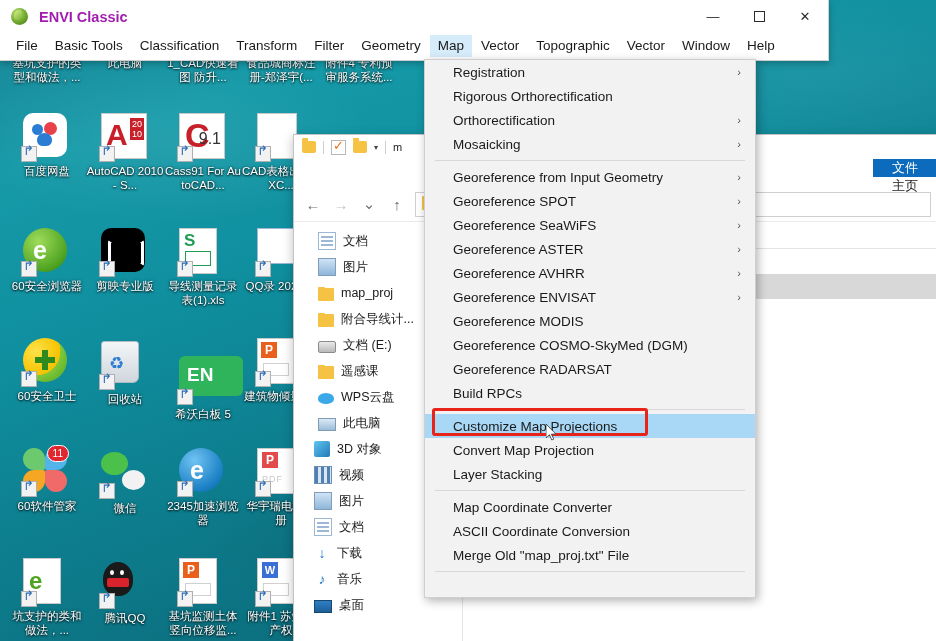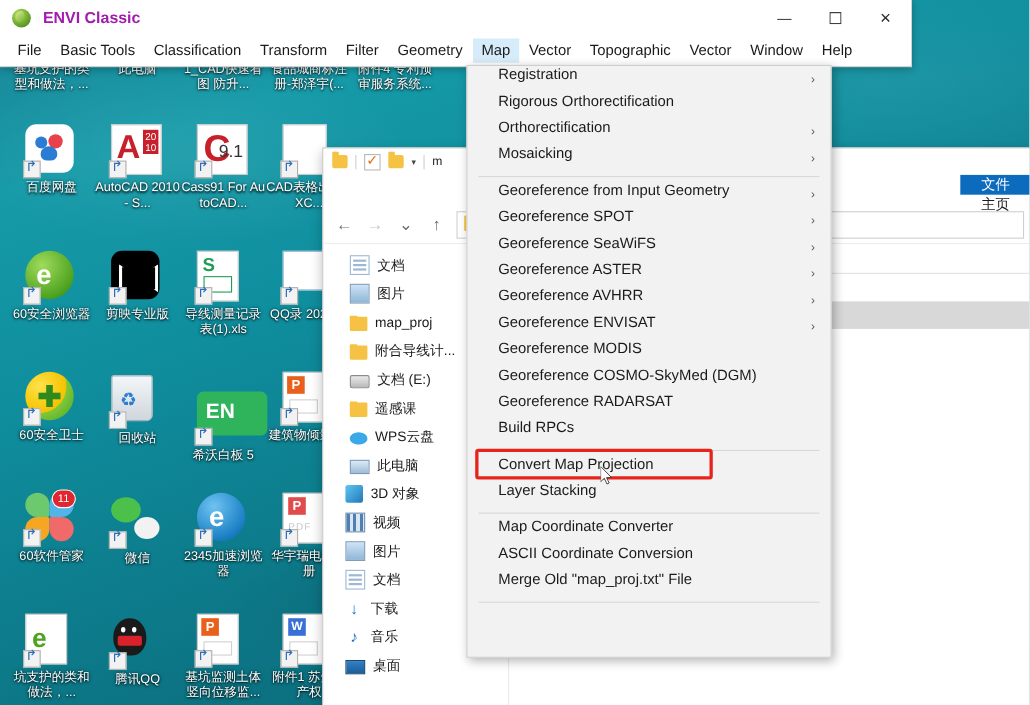--- a/index.html
+++ b/index.html
@@ -80,21 +80,21 @@
   .menu-item.active { background:#d6ecfb; }
 
   
   #map-menu {
     position:absolute; left:424px; top:59px; width:330px; height:537px;
     background:#f2f2f2; border:1px solid #cfcfcf;
     box-shadow: 2px 3px 9px rgba(0,0,0,.3);
     font-size:13.5px; color:#1a1a1a;
   }
   .mrow {
-    height:24px; display:flex; align-items:flex-start;
+    height:24px; display:flex; align-items:center;
     padding-left:28px; padding-right:28px; position:relative; white-space:nowrap;
   }
   .mrow.sel { background:#a8d8f5; }
   .mrow .arrow {
     position:absolute; right:14px; top:50%; transform:translateY(-50%);
     font-size:11px; color:#555;
   }
   .msep { height:1px; background:#d8d8d8; margin:4px 10px 4px 10px; }
   #menu-highlight-box {
     position:absolute; left:432px; top:408px; width:216px; height:28px;
@@ -626,20 +626,23 @@
       <div class="mrow">
         <span>Georeference COSMO-SkyMed (DGM)</span>
       </div>
       <div class="mrow">
         <span>Georeference RADARSAT</span>
       </div>
       <div class="mrow">
         <span>Build RPCs</span>
       </div>
       <div class="msep"></div>
+      <div class="mrow sel">
+        <span>Customize Map Projections</span>
+      </div>
       <div class="mrow">
         <span>Convert Map Projection</span>
       </div>
       <div class="mrow">
         <span>Layer Stacking</span>
       </div>
       <div class="msep"></div>
       <div class="mrow">
         <span>Map Coordinate Converter</span>
       </div>

